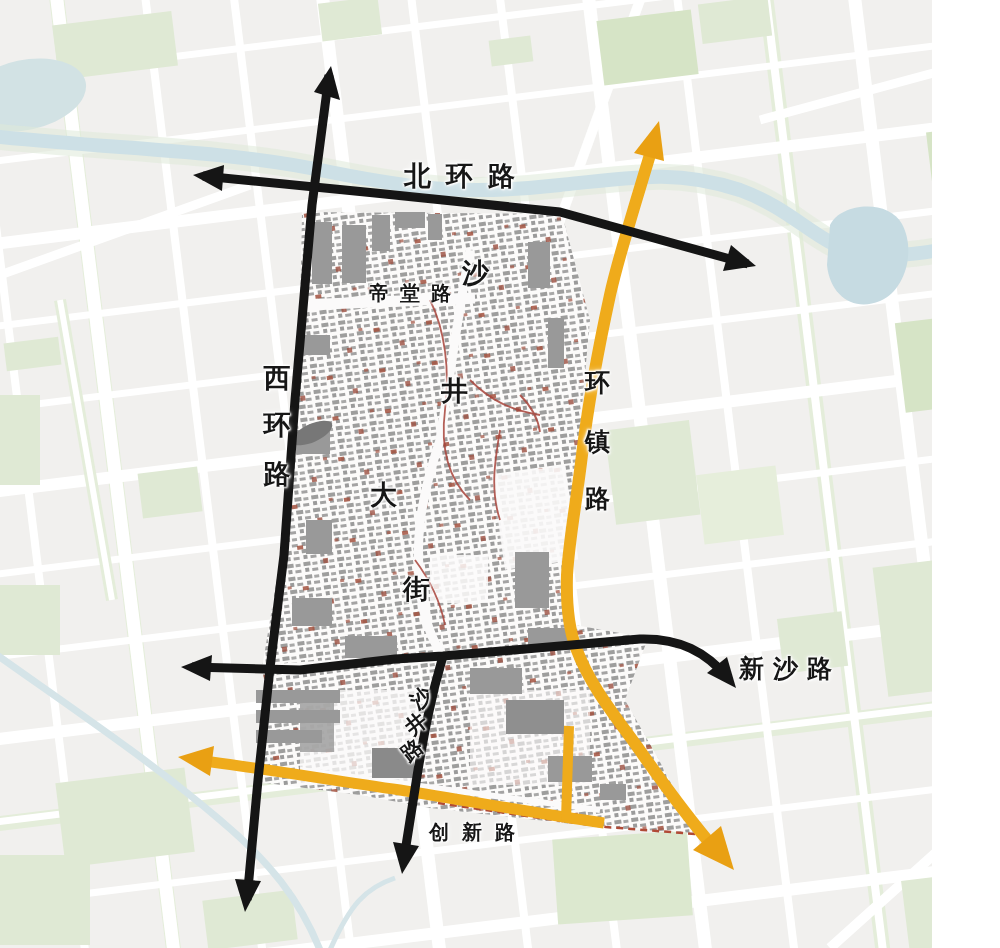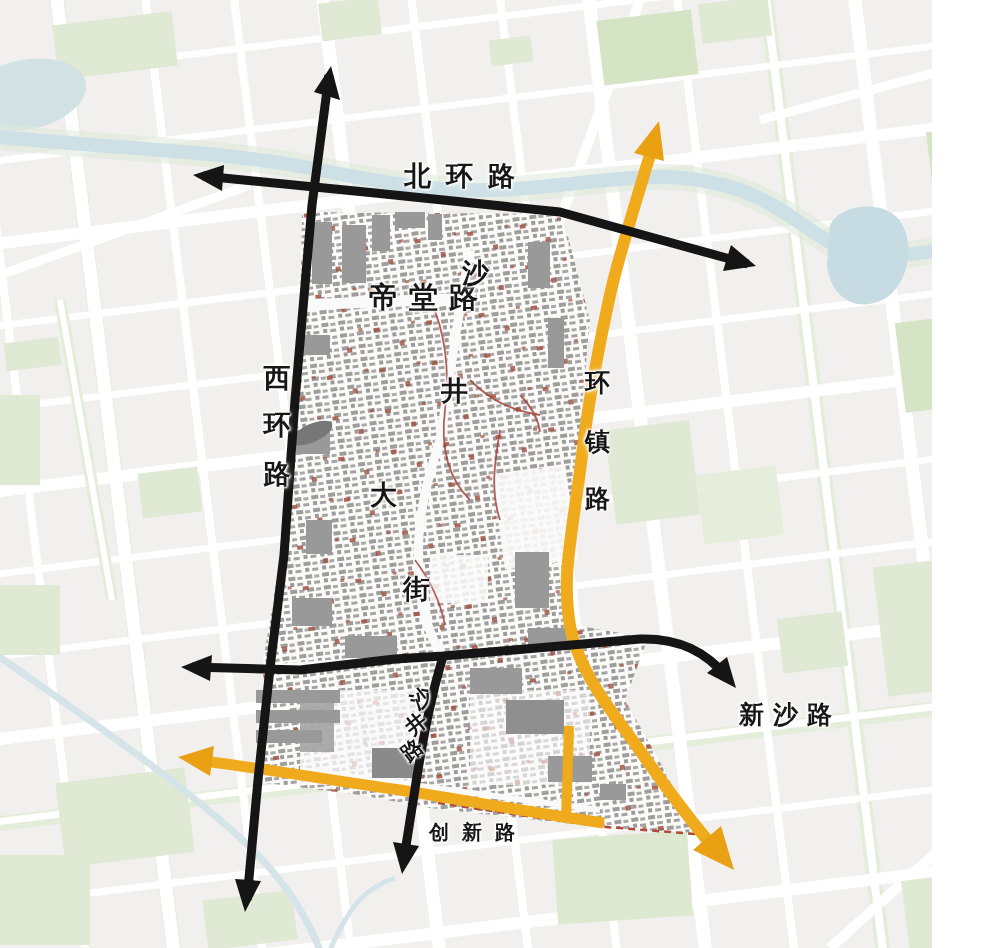--- a/index.html
+++ b/index.html
@@ -3,24 +3,24 @@
 <meta charset="utf-8">
 <style>
   html,body{margin:0;padding:0;background:#ffffff;}
   .stage{position:relative;width:932px;height:948px;overflow:hidden;background:#f1f0ee;
          font-family:Liberation Serif, serif;}
   .stage svg{position:absolute;inset:0;display:block;}
   .label{position:absolute;font-weight:700;color:#161616;white-space:nowrap;line-height:1;
          text-shadow:0 0 3px #fff,0 0 3px #fff,0 0 6px #fff,1px 1px 2px #fff,-1px -1px 2px #fff;}
   .vert{writing-mode:vertical-rl;text-orientation:upright;}
   .lbl-north-ring{left:404px;top:163px;font-size:27px;letter-spacing:15px;}
-  .lbl-ditang{left:369px;top:283px;font-size:29px;letter-spacing:11px;}
+  .lbl-ditang{left:369px;top:283px;font-size:20px;letter-spacing:11px;}
   .lbl-west-ring{left:263px;top:344px;font-size:27px;letter-spacing:47px;}
   .lbl-ring-town{left:585px;top:352px;font-size:25px;letter-spacing:57px;}
-  .lbl-xinsha{left:739px;top:656px;font-size:25px;letter-spacing:9px;margin-top:46px;}
+  .lbl-xinsha{left:739px;top:656px;font-size:25px;letter-spacing:9px;}
   .lbl-chuangxin{left:429px;top:822px;font-size:20px;letter-spacing:13px;}
   .sj-char{position:absolute;font-weight:700;color:#161616;font-size:27px;line-height:1;
            text-shadow:0 0 3px #fff,0 0 3px #fff,0 0 6px #fff,1px 1px 2px #fff,-1px -1px 2px #fff;}
   .sjr-char{position:absolute;font-weight:700;color:#161616;font-size:21px;line-height:1;
             transform:rotate(-38deg);
             text-shadow:0 0 3px #fff,0 0 3px #fff,1px 1px 2px #fff,-1px -1px 2px #fff;}
 </style>
 </head>
 <body>
 

